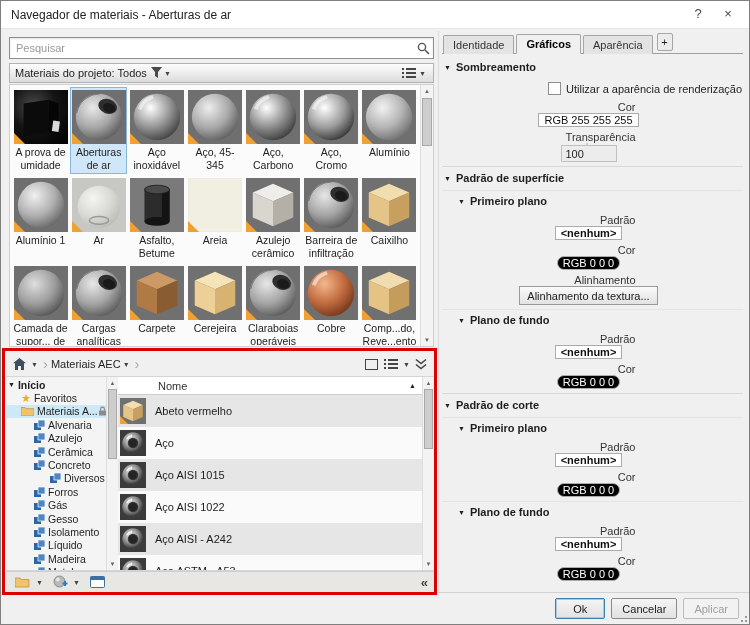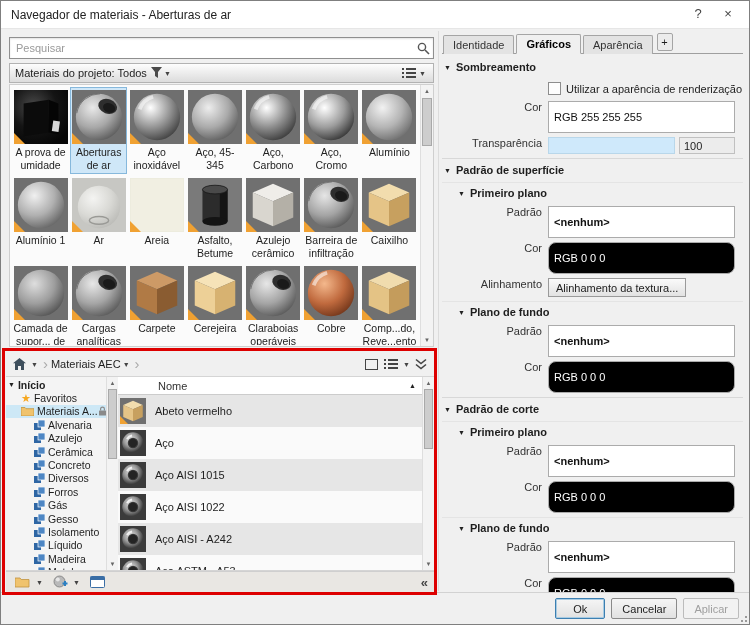--- a/index.html
+++ b/index.html
@@ -75,21 +75,21 @@
   .rpanel{position:absolute;left:441px;top:31px;width:301px;bottom:33px;font-size:11px;}
   .tabs{display:flex;align-items:flex-end;height:22px;border-bottom:1px solid #9f9f9f;padding-left:1px;}
   .tab{padding:3px 9px;border:1px solid #a5a5a5;border-bottom:none;background:#e3e3e3;margin-right:2px;
        border-radius:2px 2px 0 0;position:relative;top:1px;color:#333;}
   .tab.active{background:#f0f0f0;font-weight:bold;border-bottom:1px solid #f0f0f0;color:#000;}
   .tab-add{width:16px;text-align:center;padding:2px 0;border:1px solid #a5a5a5;background:#ececec;font-size:11px;
            border-radius:2px;position:relative;top:-2px;margin-left:2px;}
   .sect{display:flex;align-items:center;font-weight:bold;font-size:11px;padding:5px 0 4px 2px;border-top:1px solid #d8d8d8;margin-top:2px;}
   .subsect{display:flex;align-items:center;font-weight:bold;font-size:11px;padding:4px 0 3px 16px;border-top:1px solid #e4e4e4;margin-top:2px;}
   .sect .tri,.subsect .tri{font-size:7px;margin-right:5px;color:#222;}
-  .prow{display:flex;align-items:flex-start;margin:4px 8px 4px 0;}
+  .prow{display:flex;align-items:center;margin:4px 8px 4px 0;flex-direction:column;}
   .plabel{width:100px;text-align:right;margin-right:6px;color:#333;flex:0 0 auto;}
   .pfield{flex:1;height:32px;border:1px solid #ababab;background:#fff;display:flex;align-items:center;padding:0 5px;color:#111;}
   .pfield.black{background:#000;color:#fff;border-radius:8px;}
   .pfield.bold{font-weight:bold;}
   .pbtn{height:19px;border:1px solid #9a9a9a;background:linear-gradient(#fafafa,#e2e2e2);padding:0 7px;
         display:flex;align-items:center;font-size:11px;color:#222;}
   .chk-row{padding-left:106px;margin:5px 0 6px 0;display:flex;align-items:center;}
   .chk{width:13px;height:13px;border:1px solid #8d8d8d;background:#fdfdfd;margin-right:5px;flex:0 0 auto;}
   .slider{flex:1;height:17px;background:#cfe9fb;border:1px solid #b9d7ea;margin-right:4px;}
   .numbox{width:56px;height:17px;border:1px solid #c0c0c0;background:#ececec;display:flex;align-items:center;padding:0 4px;}
@@ -294,50 +294,50 @@
               <circle cx="28" cy="30" r="22" fill="url(#tg8)"></circle>
               <ellipse cx="28" cy="44" rx="10" ry="4" fill="none" stroke="#9a9a96" stroke-width="1.5"></ellipse>
             </svg>
           </div>
     <div class="glabel">Ar</div>
   </div>
         <div class="gcell">
     <div class="gthumb">
             <svg viewBox="0 0 56 56" preserveAspectRatio="none">
               <defs>
-                <radialGradient id="tg9" cx="36%" cy="30%" r="78%">
-                  <stop offset="0%" stop-color="#f1efe2"></stop>
-                  <stop offset="55%" stop-color="#e9e7da"></stop>
-                  <stop offset="100%" stop-color="#dcdacd"></stop>
-                </radialGradient>
-              </defs>
-              <rect width="56" height="56" fill="#f1efe2"></rect>
-              <rect width="56" height="56" fill="none" stroke="#dcdacd" stroke-opacity="0.25"></rect>
-            </svg>
-          </div>
-    <div class="glabel">Areia</div>
-  </div>
-        <div class="gcell">
-    <div class="gthumb">
-            <svg viewBox="0 0 56 56" preserveAspectRatio="none">
-              <defs>
                 <radialGradient id="tg10" cx="36%" cy="30%" r="78%">
                   <stop offset="0%" stop-color="#4a4a4a"></stop>
                   <stop offset="55%" stop-color="#2c2c2c"></stop>
                   <stop offset="100%" stop-color="#141414"></stop>
                 </radialGradient>
               </defs>
               <rect width="56" height="56" fill="#7a7a7a"></rect>
               <rect x="15" y="12" width="26" height="33" fill="#2c2c2c"></rect>
               <rect x="33" y="12" width="8" height="33" fill="#141414"></rect>
               <ellipse cx="28" cy="45" rx="13" ry="4.5" fill="#141414"></ellipse>
               <ellipse cx="28" cy="12" rx="13" ry="4.5" fill="#4a4a4a" stroke="#141414" stroke-width="0.8"></ellipse>
             </svg>
           </div>
     <div class="glabel">Asfalto, Betume</div>
+  </div>
+        <div class="gcell">
+    <div class="gthumb">
+            <svg viewBox="0 0 56 56" preserveAspectRatio="none">
+              <defs>
+                <radialGradient id="tg9" cx="36%" cy="30%" r="78%">
+                  <stop offset="0%" stop-color="#f1efe2"></stop>
+                  <stop offset="55%" stop-color="#e9e7da"></stop>
+                  <stop offset="100%" stop-color="#dcdacd"></stop>
+                </radialGradient>
+              </defs>
+              <rect width="56" height="56" fill="#f1efe2"></rect>
+              <rect width="56" height="56" fill="none" stroke="#dcdacd" stroke-opacity="0.25"></rect>
+            </svg>
+          </div>
+    <div class="glabel">Areia</div>
   </div>
         <div class="gcell">
     <div class="gthumb">
             <svg viewBox="0 0 56 56" preserveAspectRatio="none">
               <defs>
                 <radialGradient id="tg11" cx="36%" cy="30%" r="78%">
                   <stop offset="0%" stop-color="#efede9"></stop>
                   <stop offset="55%" stop-color="#d9d6cf"></stop>
                   <stop offset="100%" stop-color="#b4b0a7"></stop>
                 </radialGradient>
@@ -613,21 +613,21 @@
   </div>
             <div class="titem" style="padding-left: 28px;">
     <span class="ticon">
                 <svg width="11" height="10" viewBox="0 0 11 10">
                   <rect x="0" y="3" width="7" height="7" fill="#2e66a4"></rect>
                   <rect x="4" y="0" width="7" height="7" fill="#4d86c4" stroke="#fff" stroke-width="0.7"></rect>
                 </svg>
               </span>
     <span class="tlabel">Concreto</span>
   </div>
-            <div class="titem" style="padding-left: 28px;">
+            <div class="titem" style="padding-left: 44px;">
     <span class="ticon">
                 <svg width="11" height="10" viewBox="0 0 11 10">
                   <rect x="0" y="3" width="7" height="7" fill="#2e66a4"></rect>
                   <rect x="4" y="0" width="7" height="7" fill="#4d86c4" stroke="#fff" stroke-width="0.7"></rect>
                 </svg>
               </span>
     <span class="tlabel">Diversos</span>
   </div>
             <div class="titem" style="padding-left: 28px;">
     <span class="ticon">

